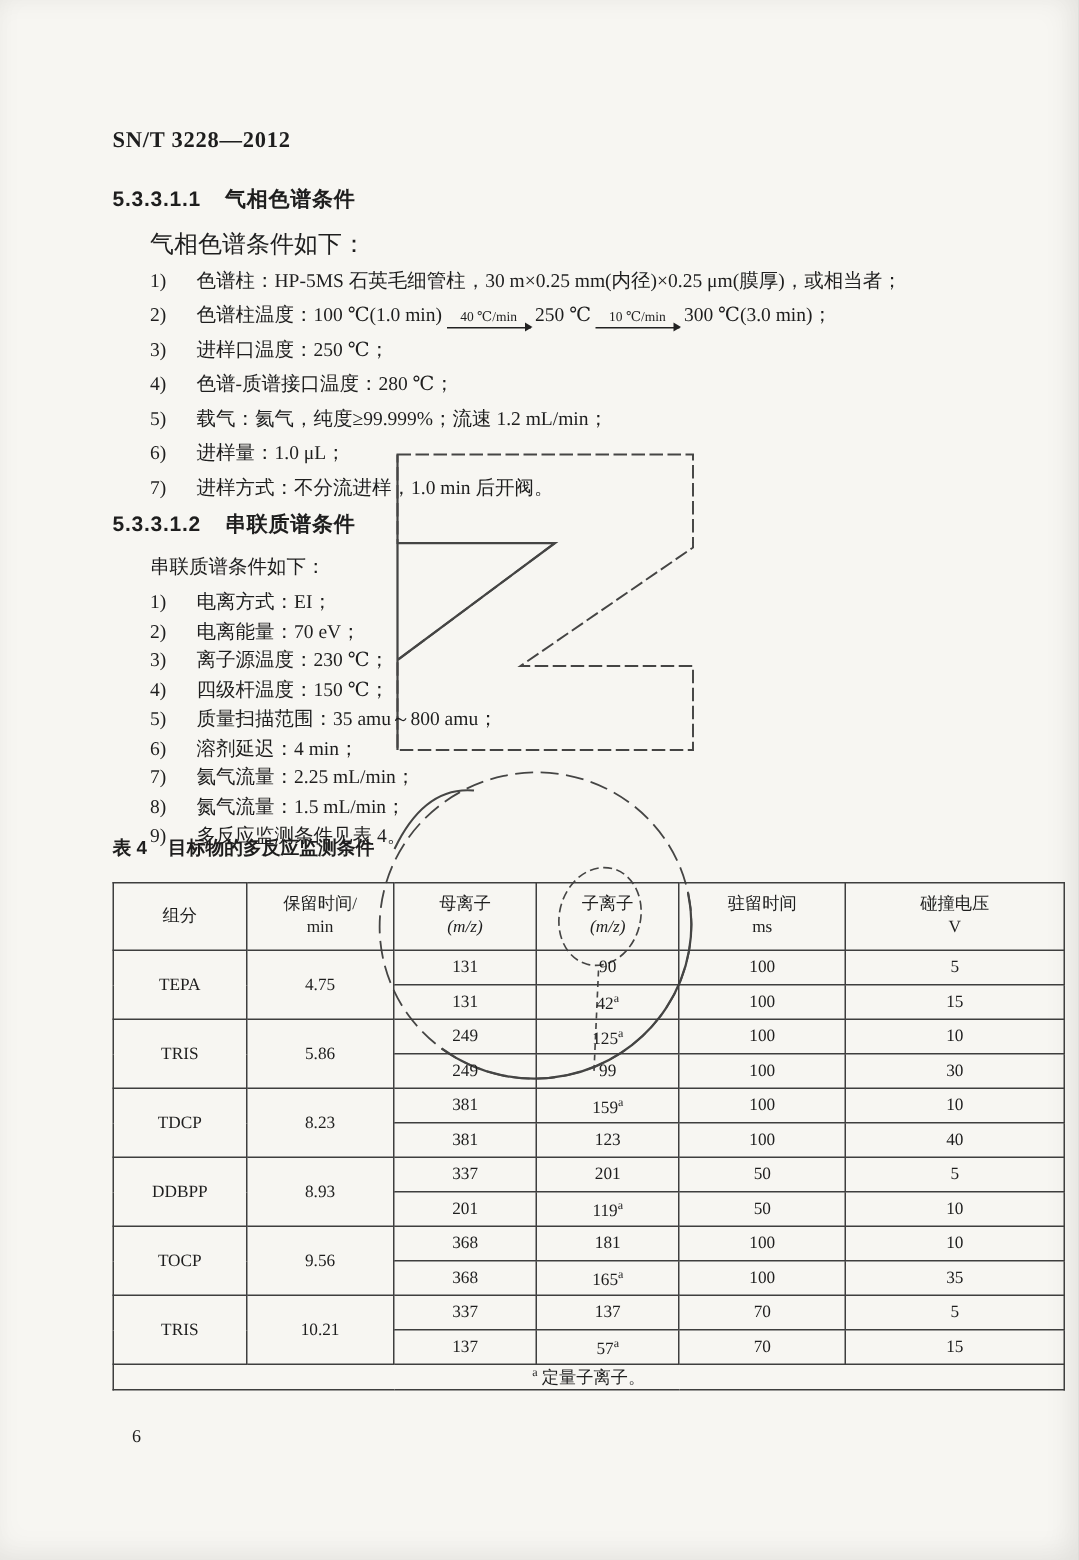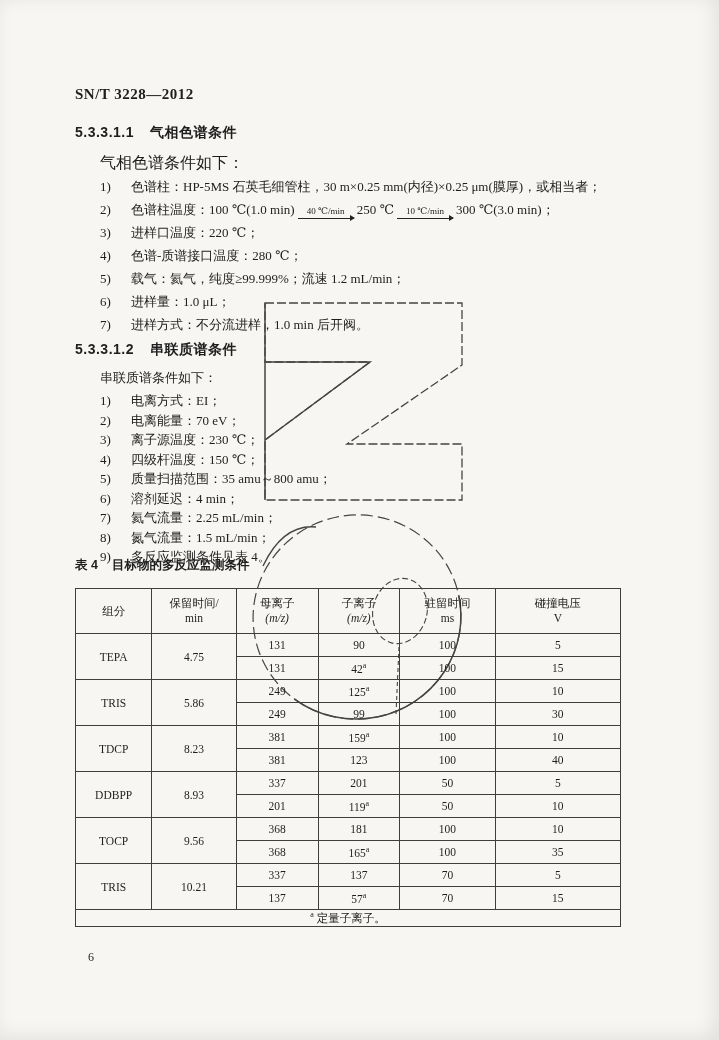--- a/index.html
+++ b/index.html
@@ -26,21 +26,21 @@
   .ramp{display:inline-block;text-align:center;margin:0 3px;vertical-align:baseline;}
   .ramp .lbl{display:block;font-size:9px;line-height:9px;margin-bottom:2px;}
   .ramp .ln{display:block;width:56px;height:0;border-bottom:1.2px solid #222;position:relative;}
   .ramp .ln::after{content:"";position:absolute;right:-1px;top:-3.5px;width:0;height:0;
       border-left:5px solid #222;border-top:3.5px solid transparent;border-bottom:3.5px solid transparent;}
   
   #tbl-title{left:75px;top:557px;width:573px;
       font-family:"Liberation Sans","DejaVu Sans",sans-serif;font-weight:bold;font-size:12.5px;}
   #tbl-title .lab{margin-right:14px;}
   #tbl-wrap{left:75px;top:588px;}
-  table.mrm{border-collapse:collapse;width:546px;table-layout:fixed;font-size:11.5px;
+  table.mrm{border-collapse:collapse;width:635px;table-layout:fixed;font-size:11.5px;
       border:1.6px solid #383838;}
   table.mrm th,table.mrm td{border:1px solid #3e3e3e;text-align:center;padding:0;}
   table.mrm thead th{height:44px;font-weight:normal;line-height:15px;}
   table.mrm tbody td{height:22px;}
   table.mrm tr.group-start td{border-top:1.4px solid #383838;}
   .mz{font-style:italic;}
   sup{font-size:8px;}
   td.fnote{text-align:left;padding:4px 8px 6px 22px;height:auto;border-top:1.4px solid #383838;}
   .col-comp{width:14%;} .col-rt{width:15.5%;} .col-parent{width:15%;}
   .col-daughter{width:15%;} .col-dwell{width:17.5%;} .col-cv{width:23%;}
@@ -78,21 +78,21 @@
       <span class="txt">色谱柱：HP-5MS 石英毛细管柱，30 m×0.25 mm(内径)×0.25 μm(膜厚)，或相当者；</span>
     </div>
     <div class="li">
       <span class="num">2)</span>
       <span class="txt">
         <span>色谱柱温度：100 ℃(1.0 min)</span><span class="ramp"><span class="lbl">40 ℃/min</span><span class="ln"></span></span><span>250 ℃</span><span class="ramp"><span class="lbl">10 ℃/min</span><span class="ln"></span></span><span>300 ℃(3.0 min)；</span>
       </span>
     </div>
     <div class="li">
       <span class="num">3)</span>
-      <span class="txt">进样口温度：220 ℃；</span>
+      <span class="txt">进样口温度：250 ℃；</span>
     </div>
     <div class="li">
       <span class="num">4)</span>
       <span class="txt">色谱-质谱接口温度：280 ℃；</span>
     </div>
     <div class="li">
       <span class="num">5)</span>
       <span class="txt">载气：氦气，纯度≥99.999%；流速 1.2 mL/min；</span>
     </div>
     <div class="li">

